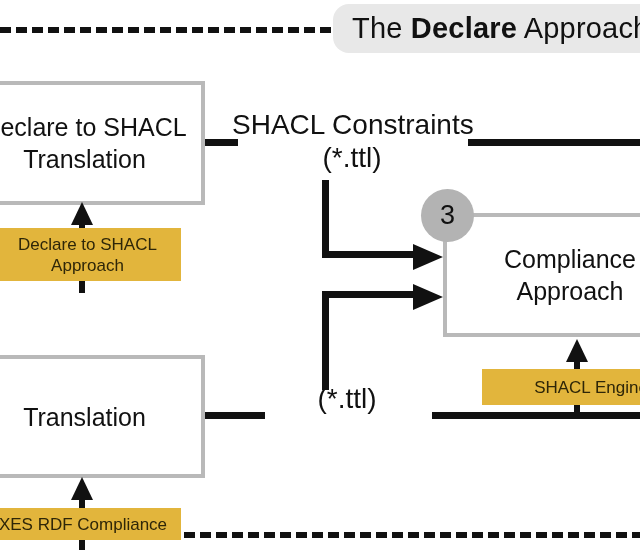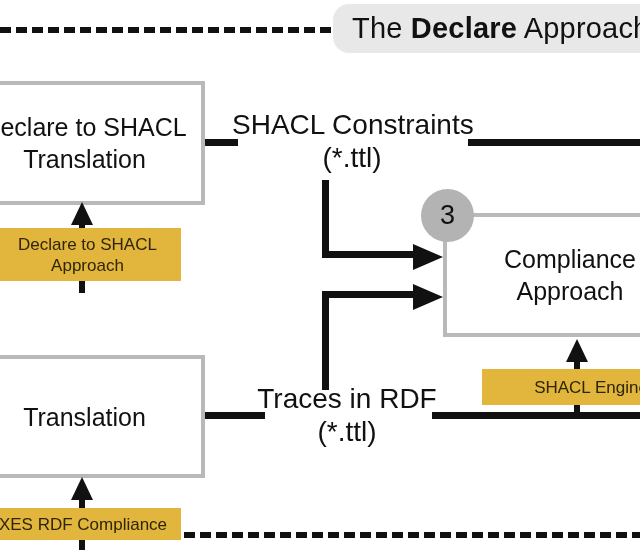--- a/index.html
+++ b/index.html
@@ -92,21 +92,20 @@
   </div>
 
   <div class="abs stub z1" style="left:574px;top:362px;height:53px;"></div>
   <div class="abs ah-up z3" style="left:566px;top:339px;"></div>
   <div class="abs tag z2" style="left:482px;top:369px;width:218px;height:36px;">
     <div>SHACL Engine</div>
   </div>
 
   <div class="abs hline z1" style="left:203px;top:412px;width:62px;"></div>
   <div class="abs flabel z2" style="left:247px;top:382px;width:200px;">
-    <div>Traces in RDF</div>
     <div>(*.ttl)</div>
   </div>
   <div class="abs hline z1" style="left:432px;top:412px;width:208px;"></div>
 
   <div class="abs pbox z2" style="left:-36px;top:355px;width:241px;height:123px;">
     <div>Translation</div>
   </div>
 
   <div class="abs stub z1" style="left:79px;top:222px;height:71px;"></div>
   <div class="abs ah-up z3" style="left:71px;top:202px;"></div>

